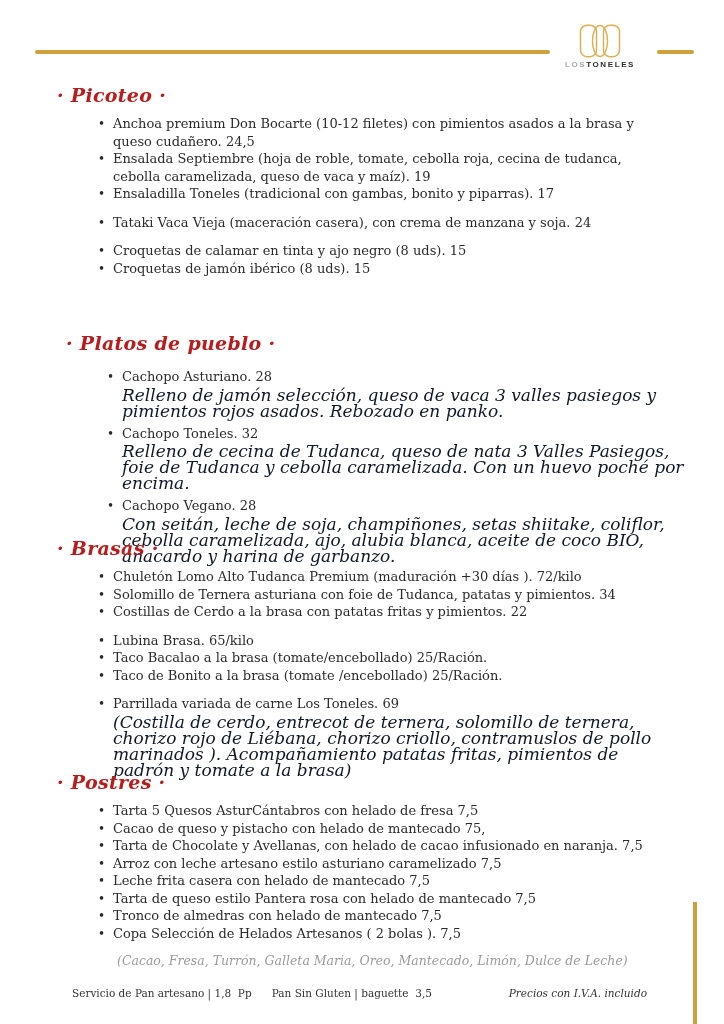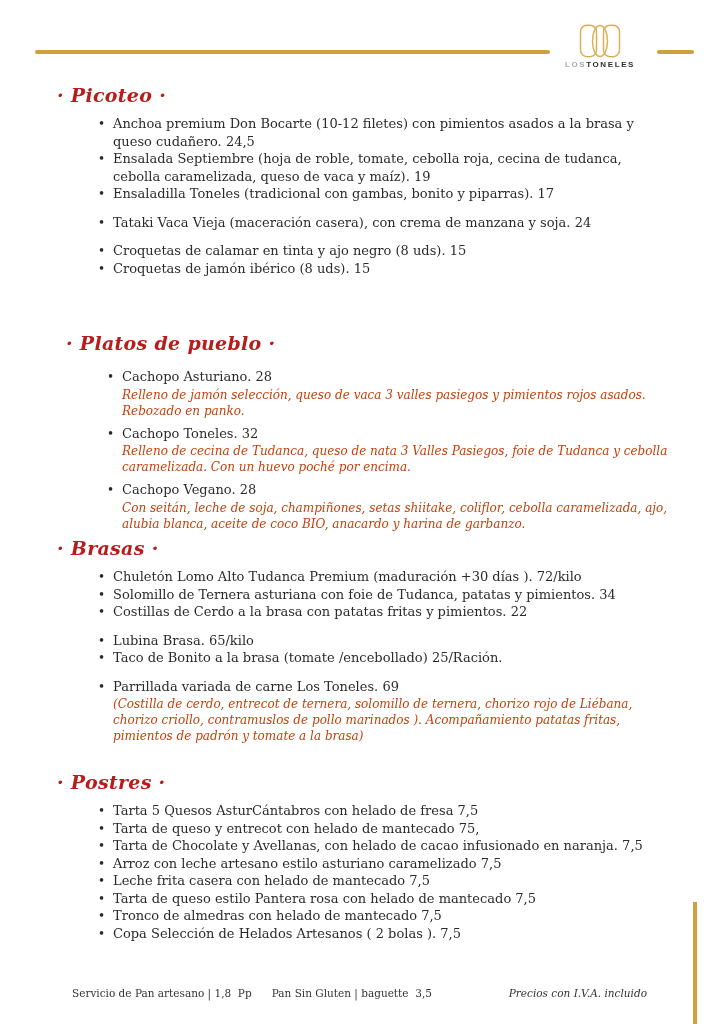--- a/index.html
+++ b/index.html
@@ -29,21 +29,21 @@
   .section-title{
     margin:0 0 9px 57px;font-size:19px;font-weight:bold;font-style:italic;
     color:#b91c1c;letter-spacing:.3px;
   }
   .s1 .section-title{margin-left:66px;margin-bottom:14px;}
   .s2 .section-title,.s3 .section-title{}
   .group{list-style:none;margin:0 0 11px 0;padding:0;}
   .item{position:relative;margin:0 0 0 113px;width:556px;font-size:13px;line-height:17.5px;}
   .item::before{content:"\2022";position:absolute;left:-15px;top:1px;font-size:12px;color:#2b2b2b;}
   .s1 .item{margin-left:122px;width:576px;}
-  .desc{font-style:italic;color:#c2410c;font-size:12px;line-height:16px;margin:1px 0 6px;}
+  .desc{font-style:italic;color:#0f172a;font-size:17px;line-height:16px;margin:1px 0 6px;}
   .note{font-style:italic;color:#9b9b9b;font-size:12.5px;margin:5px 0 0 117px;}
 
   
   .footer{position:absolute;left:0;right:0;top:987px;font-size:10.5px;color:#333;}
   .footer-left{position:absolute;left:72px;white-space:pre;}
   .footer-left .sep{display:inline-block;width:20px;}
   .footer-right{position:absolute;right:77px;font-style:italic;white-space:pre;}
 
   
   .gold-bar{position:absolute;left:693px;top:902px;width:4px;height:122px;background:#CEA13C;}
@@ -122,58 +122,62 @@
           </li>
           <li class="item">
             <div class="item-text">Costillas de Cerdo a la brasa con patatas fritas y pimientos. 22</div>
           </li>
         </ul>
         <ul class="group">
           <li class="item">
             <div class="item-text">Lubina Brasa. 65/kilo</div>
           </li>
           <li class="item">
+            <div class="item-text">Taco Bacalao a la brasa (tomate/encebollado) 25/Ración.</div>
+          </li>
+          <li class="item">
             <div class="item-text">Taco de Bonito a la brasa (tomate /encebollado) 25/Ración.</div>
           </li>
         </ul>
         <ul class="group">
           <li class="item">
             <div class="item-text">Parrillada variada de carne Los Toneles. 69</div>
             <div class="desc">(Costilla de cerdo, entrecot de ternera, solomillo de ternera, chorizo rojo de Liébana, chorizo criollo, contramuslos de pollo marinados ). Acompañamiento patatas fritas, pimientos de padrón y tomate a la brasa)</div>
           </li>
         </ul>
       </section>
       <section class="section s3">
         <h2 class="section-title">· Postres ·</h2>
         <ul class="group">
           <li class="item">
             <div class="item-text">Tarta 5 Quesos AsturCántabros con helado de fresa 7,5</div>
           </li>
           <li class="item">
-            <div class="item-text">Tarta de queso y entrecot con helado de mantecado 75,</div>
+            <div class="item-text">Cacao de queso y pistacho con helado de mantecado 75,</div>
           </li>
           <li class="item">
             <div class="item-text">Tarta de Chocolate y Avellanas, con helado de cacao infusionado en naranja. 7,5</div>
           </li>
           <li class="item">
             <div class="item-text">Arroz con leche artesano estilo asturiano caramelizado 7,5</div>
           </li>
           <li class="item">
             <div class="item-text">Leche frita casera con helado de mantecado 7,5</div>
           </li>
           <li class="item">
             <div class="item-text">Tarta de queso estilo Pantera rosa con helado de mantecado 7,5</div>
           </li>
           <li class="item">
             <div class="item-text">Tronco de almedras con helado de mantecado 7,5</div>
           </li>
           <li class="item">
             <div class="item-text">Copa Selección de Helados Artesanos ( 2 bolas ). 7,5</div>
           </li>
         </ul>
+        <div class="note">(Cacao, Fresa, Turrón, Galleta Maria, Oreo, Mantecado, Limón, Dulce de Leche)</div>
       </section>
     </main>
 
   <footer class="footer">
     <div class="footer-left"><span>Servicio de Pan artesano | 1,8  Pp</span><span class="sep"></span><span>Pan Sin Gluten | baguette  3,5</span></div>
     <div class="footer-right">Precios con I.V.A. incluido</div>
   </footer>
 
   <div class="gold-bar"></div>
 

